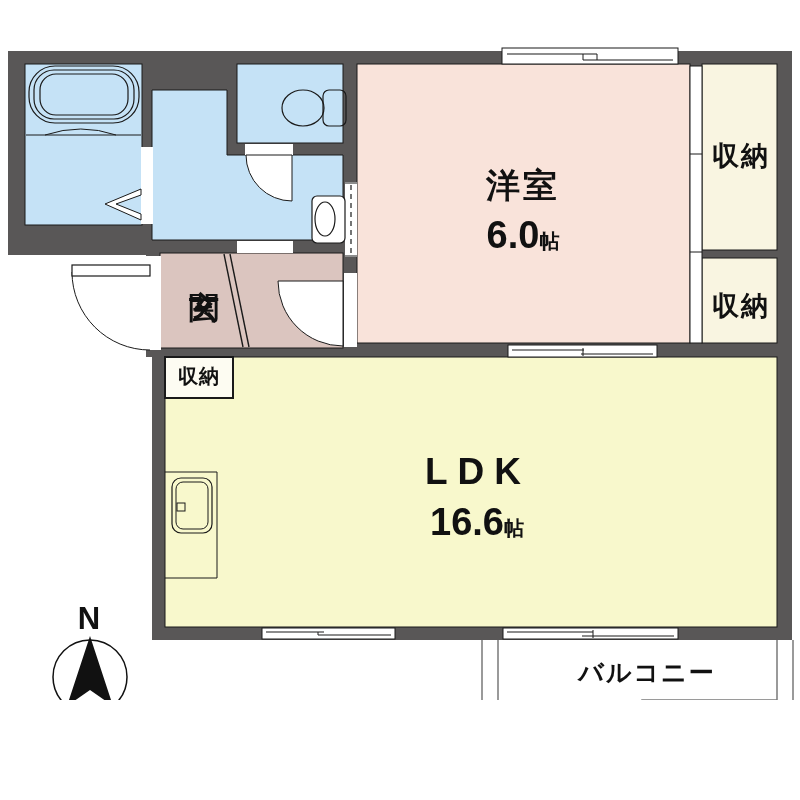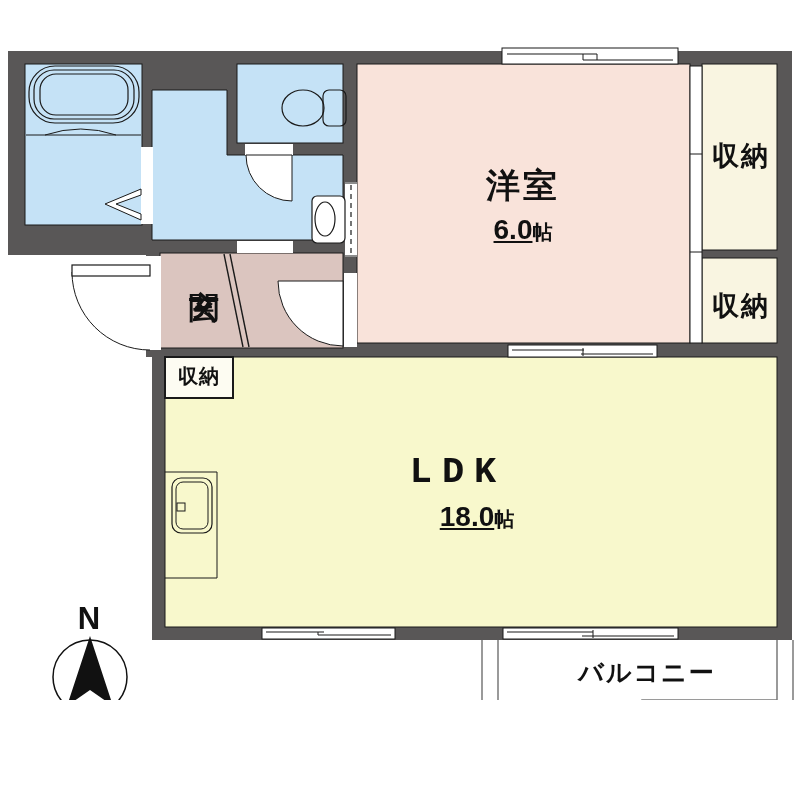--- a/index.html
+++ b/index.html
@@ -9,23 +9,23 @@
     font-family:"Liberation Sans","DejaVu Sans",sans-serif;
     color:#111;
   }
   .canvas svg { position:absolute; left:0; top:0; }
   .lbl {
     position:absolute; font-weight:bold; text-align:center; line-height:1.1;
     color:#111; white-space:nowrap;
   }
   .lbl-western      { left:433px; top:167px; width:180px; font-size:34px; letter-spacing:3px; }
   .lbl-western-size { left:433px; top:215px; width:180px; }
-  .lbl-ldk          { left:368px; top:452px; width:180px; font-size:37px; letter-spacing:10px;font-family:Liberation Mono, monospace; }
+  .lbl-ldk          { left:388px; top:452px; width:180px; font-size:37px; letter-spacing:10px; }
   .lbl-ldk-size     { left:387px; top:502px; width:180px; }
-  .num-lg  { font-size:28px;text-decoration:underline; }
+  .num-lg  { font-size:38px; }
   .unit-sm { font-size:20px; }
   .lbl-closet-top    { left:701px; top:142px; width:80px; font-size:27px; letter-spacing:2px; }
   .lbl-closet-bottom { left:701px; top:292px; width:80px; font-size:27px; letter-spacing:2px; }
   .lbl-closet-entry  { left:163px; top:365px; width:72px; font-size:20px; letter-spacing:1px; }
   .lbl-entrance {
     left:186px; top:266px; width:36px; height:84px; font-size:30px;
     writing-mode:vertical-rl; text-orientation:upright; letter-spacing:3px;
     text-align:left; line-height:36px;
   }
   .lbl-balcony { left:544px; top:659px; width:206px; font-size:25px; letter-spacing:2px; }
@@ -164,21 +164,21 @@
     </g>
   </svg>
 
   <div class="lbl lbl-western">洋室</div>
   <div class="lbl lbl-western-size">
     <span class="num-lg">6.0</span><span class="unit-sm">帖</span>
   </div>
 
   <div class="lbl lbl-ldk">LDK</div>
   <div class="lbl lbl-ldk-size">
-    <span class="num-lg">18.0</span><span class="unit-sm">帖</span>
+    <span class="num-lg">16.6</span><span class="unit-sm">帖</span>
   </div>
 
   <div class="lbl lbl-entrance">玄関</div>
 
   <div class="lbl lbl-closet-top">収納</div>
   <div class="lbl lbl-closet-bottom">収納</div>
   <div class="lbl lbl-closet-entry">収納</div>
 
   <div class="lbl lbl-balcony">バルコニー</div>
 

